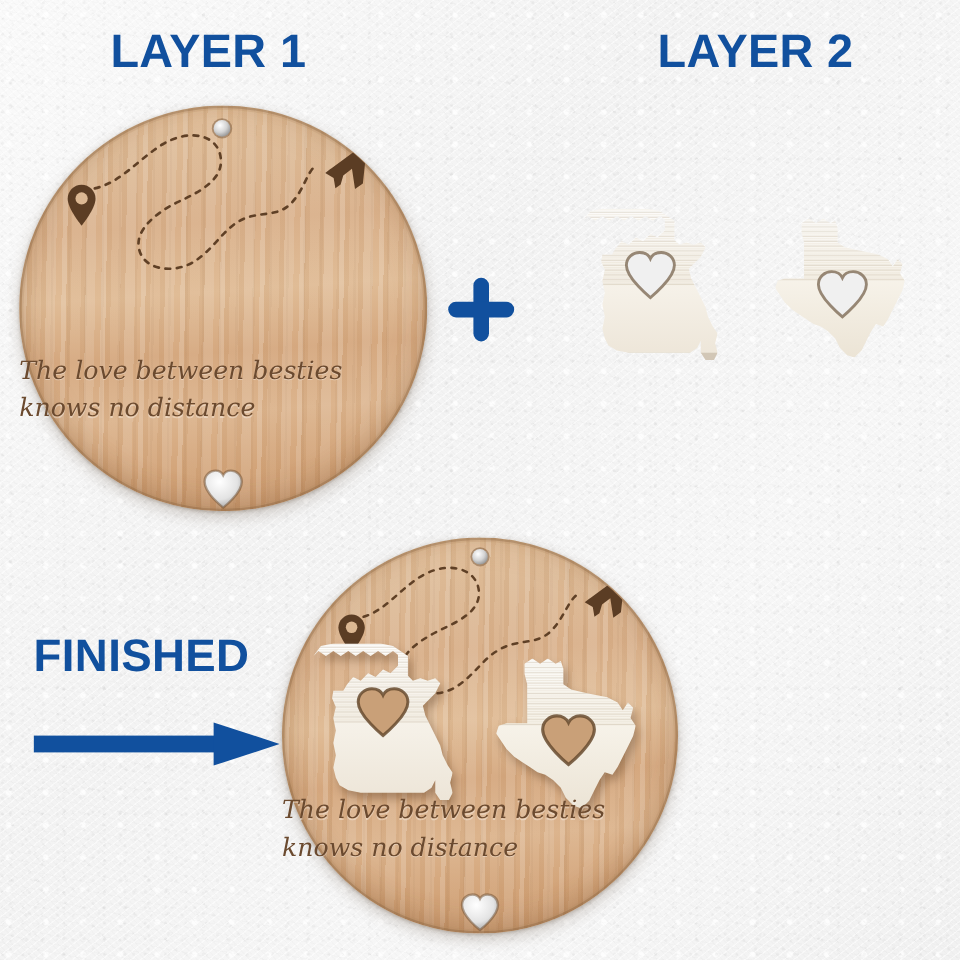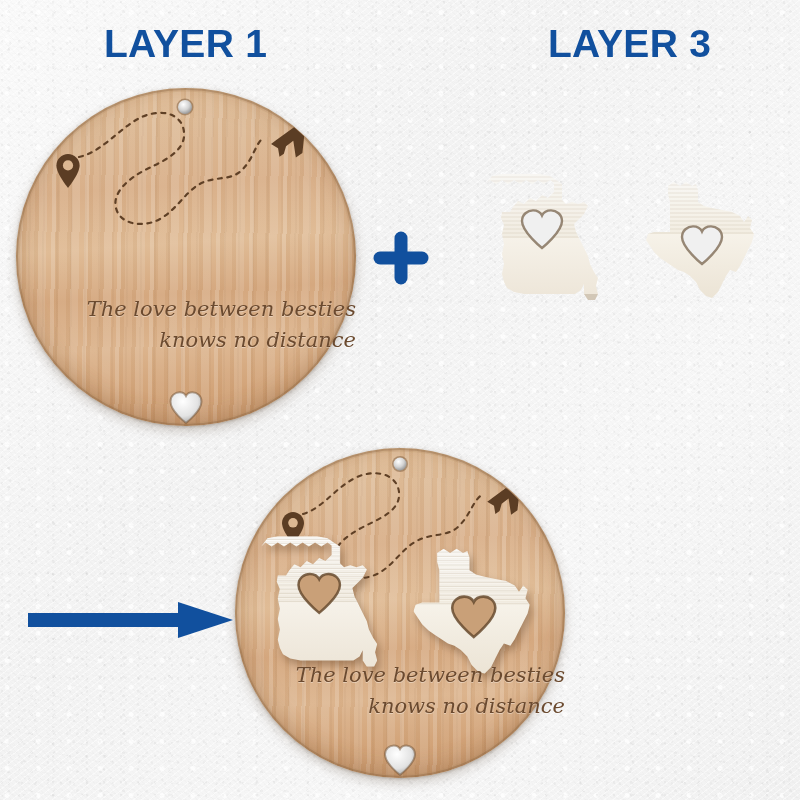--- a/index.html
+++ b/index.html
@@ -31,21 +31,21 @@
   }
   
   .hdr{
     position:absolute;
     color:#11509e;
     font-weight:bold;
     letter-spacing:.3px;
     white-space:nowrap;
     z-index:6;
   }
-  #layer1-title{left:104px;top:22px;font-size:39px;}
+  #layer1-title{left:92px;top:22px;font-size:39px;}
   #layer2-title{left:548px;top:22px;font-size:39px;}
   #finished-title{left:28px;top:528px;font-size:38px;line-height:39px;}
   
   #plus-sign{position:absolute;left:373px;top:230px;width:56px;height:56px;z-index:6;}
   
   #finished-arrow{position:absolute;left:28px;top:600px;width:205px;height:40px;z-index:6;}
   
   .disc{
     position:absolute;border-radius:50%;
     overflow:visible;
@@ -79,35 +79,36 @@
   }
   .disc svg{position:absolute;inset:0;width:100%;height:100%;overflow:visible;}
   
   .state svg{overflow:visible;}
   
   .script{
     position:absolute;
     font-family:"DejaVu Serif",serif;
     font-style:italic;
     color:#6b4a2f;
-    text-align:right;
+    text-align:left;
     white-space:nowrap;
     text-shadow:0 1px 0 rgba(255,255,255,.35);
     z-index:5;
     pointer-events:none;
   }
 </style>
 </head>
 <body>
 
 <div id="bg"></div>
 
 <div class="hdr" id="layer1-title">LAYER 1</div>
-<div class="hdr" id="layer2-title">LAYER 3</div>
+<div class="hdr" id="layer2-title">LAYER 2</div>
 <div class="hdr" id="finished-title">
+  <div>FINISHED</div>
 </div>
 
 <svg id="plus-sign" viewBox="0 0 56 56">
   <g stroke="#11509e" stroke-width="13" stroke-linecap="round">
     <line x1="28" y1="8" x2="28" y2="48"></line>
     <line x1="7" y1="28" x2="49" y2="28"></line>
   </g>
 </svg>
 
 <svg id="finished-arrow" viewBox="0 0 205 40">

